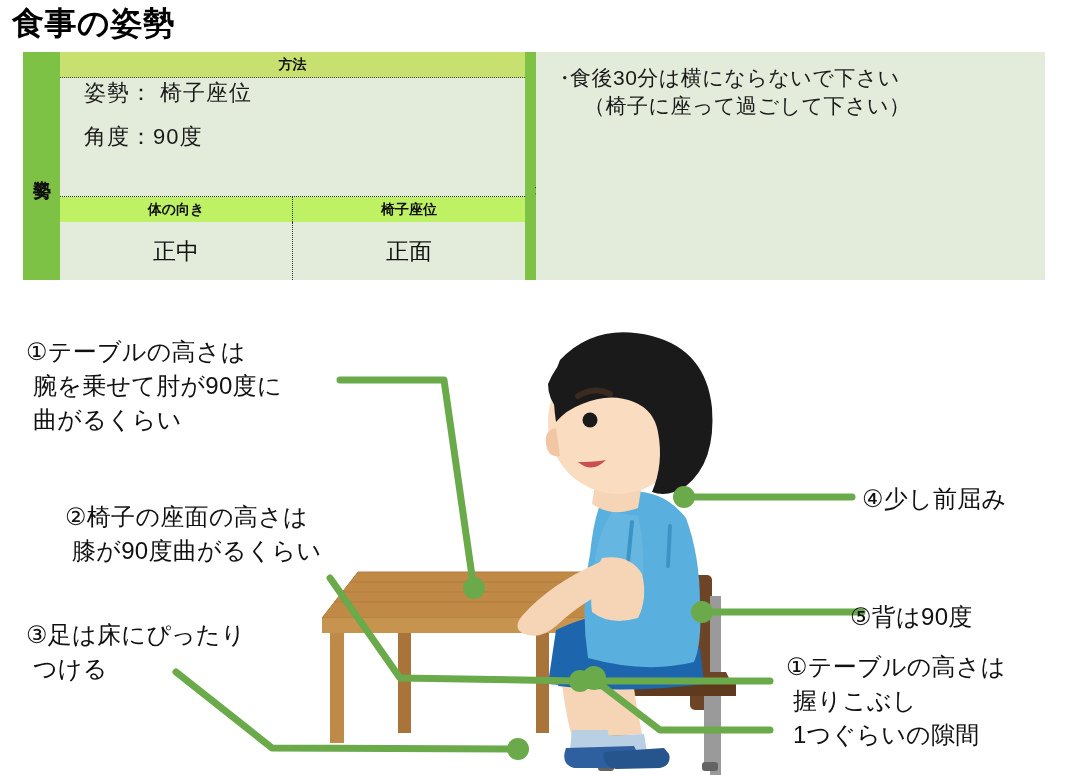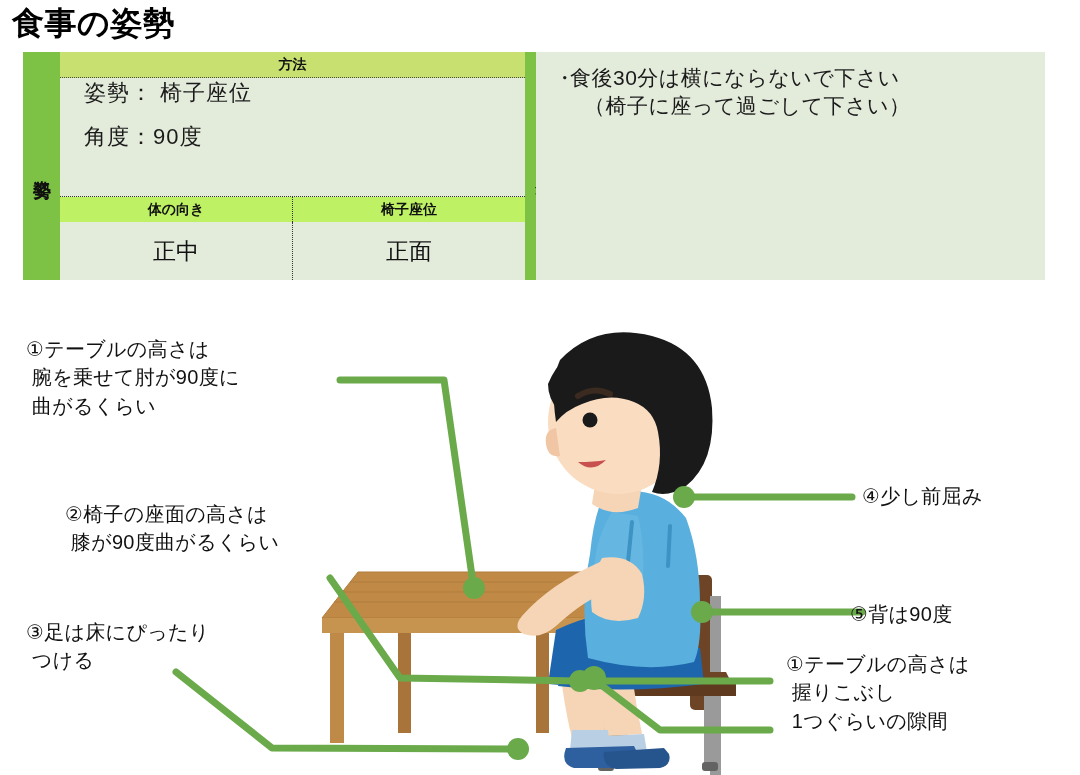--- a/index.html
+++ b/index.html
@@ -66,21 +66,21 @@
     background:#e3ebdb;box-sizing:border-box;padding:12px 10px 0 18px;
   }
   .note-item{display:flex;font-size:21px;line-height:1.32;letter-spacing:.5px;}
   .note-bullet{width:16px;flex:none;}
   .note-text .l2{padding-left:14px;}
 
   
   #figure-area{position:absolute;left:0;top:300px;width:1080px;height:475px;}
   #figure-svg{position:absolute;left:0;top:0;}
   .callout{
-    position:absolute;font-size:20px;line-height:1.42;
+    position:absolute;font-size:24px;line-height:1.42;
     color:#111;letter-spacing:.3px;white-space:pre;
   }
   #callout-1{left:26px;top:35px;}
   #callout-2{left:26px;top:200px;margin-left:39px;}
   #callout-3{left:26px;top:318px;}
   #callout-4{left:862px;top:182px;}
   #callout-5{left:850px;top:300px;}
   #callout-6{left:786px;top:350px;}
 </style>
 </head>

